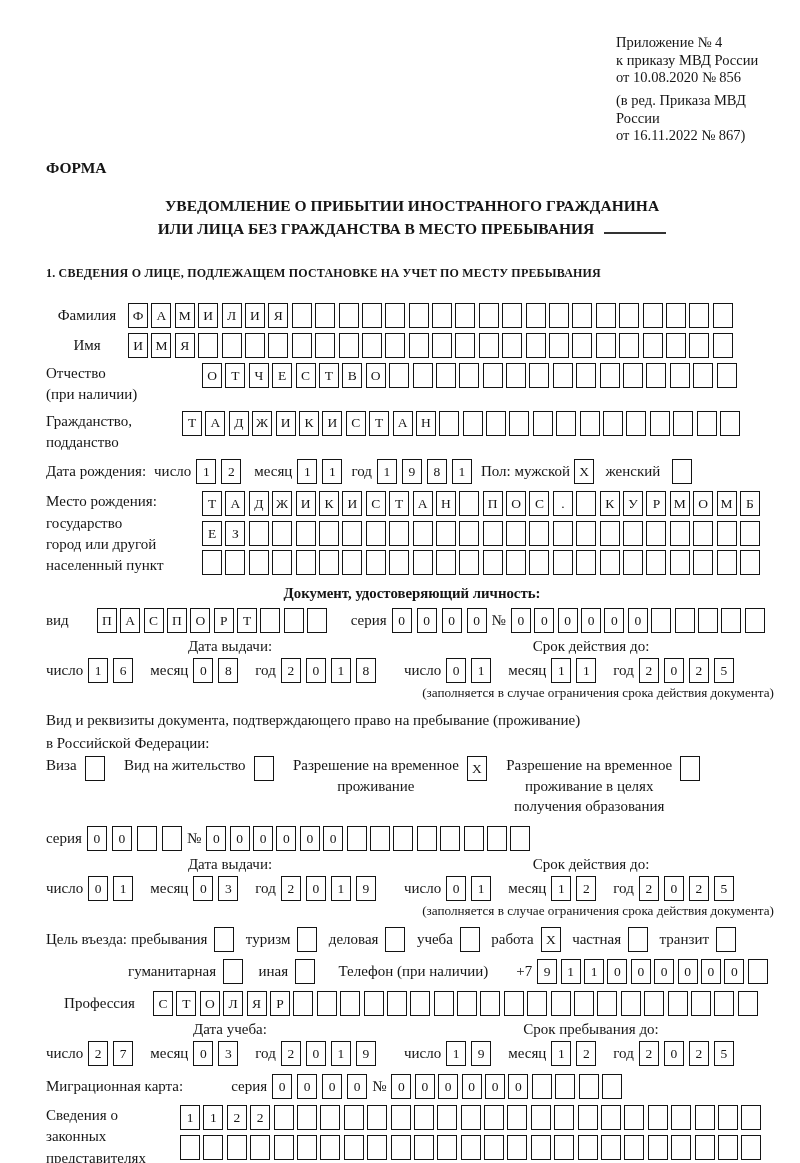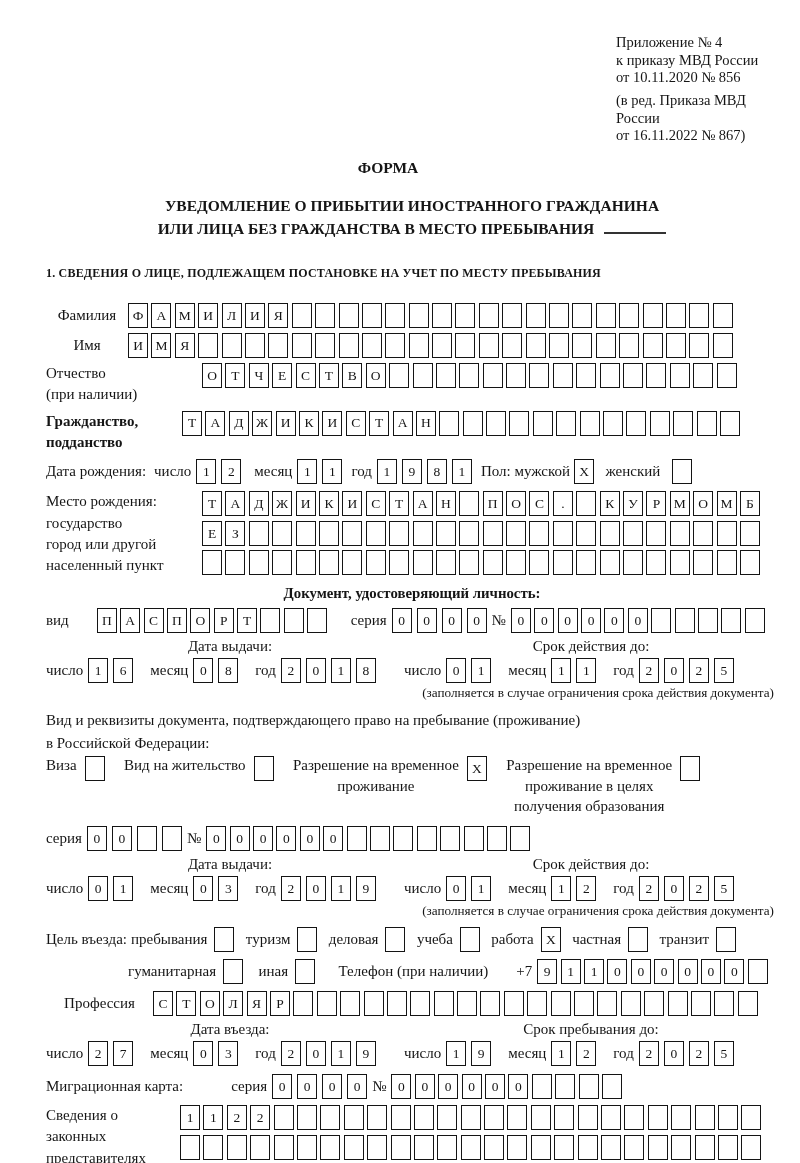--- a/index.html
+++ b/index.html
@@ -6,42 +6,42 @@
   html, body { background: #ffffff; }
   body {
     width: 800px; height: 1163px; overflow: hidden;
     font-family: "Liberation Serif", "DejaVu Serif", serif;
     color: #151515; font-size: 15px;
   }
   .page { padding: 34px 22px 10px 46px; }
 
   .meta-block { margin-left: 570px; line-height: 1.22; font-size: 14.5px; }
   .meta-block .grp2 { margin-top: 5px; }
-  .forma { margin: 14px 48px 0 0; text-align: center; font-weight: bold; font-size: 15.5px; }
+  .forma { margin: 14px 48px 0 0; text-align: left; font-weight: bold; font-size: 15.5px; }
 
   .title { margin-top: 18px; text-align: center; font-weight: bold; font-size: 15.5px; line-height: 1.45; }
   .blank-line { display: inline-block; width: 62px; border-bottom: 2px solid #333; height: 14px; margin-left: 10px; }
 
   .sec-heading { margin-top: 26px; margin-bottom: 22px; font-weight: bold; font-size: 12px; letter-spacing: .2px; }
 
   .row { display: flex; align-items: center; margin-bottom: 5px; }
   .row.top { align-items: flex-start; }
   .lbl { font-size: 15px; flex: none; text-align: center; }
   .lbl-col { flex: none; line-height: 1.42; }
 
   .boxes { display: inline-flex; flex: none; }
   .cell {
     display: inline-flex; align-items: center; justify-content: center;
     width: 20px; height: 25px; flex: none;
     border: 1.7px solid #141414; margin-right: 3.4px;
     font-size: 13.5px; line-height: 1;
   }
   .boxes.spaced .cell { margin-right: 5px; }
 
-  .lw80 { width: 82px; } .lw136 { width: 136px; font-weight: bold; } .lw156 { width: 156px; }
+  .lw80 { width: 82px; } .lw136 { width: 136px; } .lw156 { width: 156px; }
   .lw106 { width: 107px; } .lw134 { width: 134px; }
 
   .boxes-stack .boxes { margin-bottom: 4.5px; display: flex; }
 
   .doc-heading { text-align: center; font-weight: bold; margin: 4px 0 6px 0; font-size: 14.8px; }
 
   .two-col { display: flex; margin-top: 1px; }
   .col { }
   .col-left { width: 358px; flex: none; }
   .col-right { flex: 1; }
@@ -70,21 +70,21 @@
   .mr5 { margin-right: 5px; }
 </style>
 </head>
 <body>
 
 <div class="page">
 
   <div class="meta-block">
     <div>Приложение № 4</div>
     <div>к приказу МВД России</div>
-    <div>от 10.11.2020 № 856</div>
+    <div>от 10.08.2020 № 856</div>
     <div class="grp2">
       <div>(в ред. Приказа МВД России</div>
       <div>от 16.11.2022 № 867)</div>
     </div>
   </div>
 
   <div class="forma">ФОРМА</div>
 
   <div class="title">
     <div>УВЕДОМЛЕНИЕ О ПРИБЫТИИ ИНОСТРАННОГО ГРАЖДАНИНА</div>
@@ -665,21 +665,21 @@
         <span class="cell"></span>
         <span class="cell"></span>
         <span class="cell"></span>
         <span class="cell"></span>
         <span class="cell"></span>
       </span>
   </div>
 
   <div class="two-col">
     <div class="col col-left">
-      <div class="col-head">Дата въезда:</div>
+      <div class="col-head">Дата учеба:</div>
       <div class="dategrp">
         <span class="lbl">число</span>
         <span class="boxes spaced">
             <span class="cell">2</span>
             <span class="cell">7</span>
           </span>
         <span class="lbl">месяц</span>
         <span class="boxes spaced">
             <span class="cell">0</span>
             <span class="cell">3</span>

